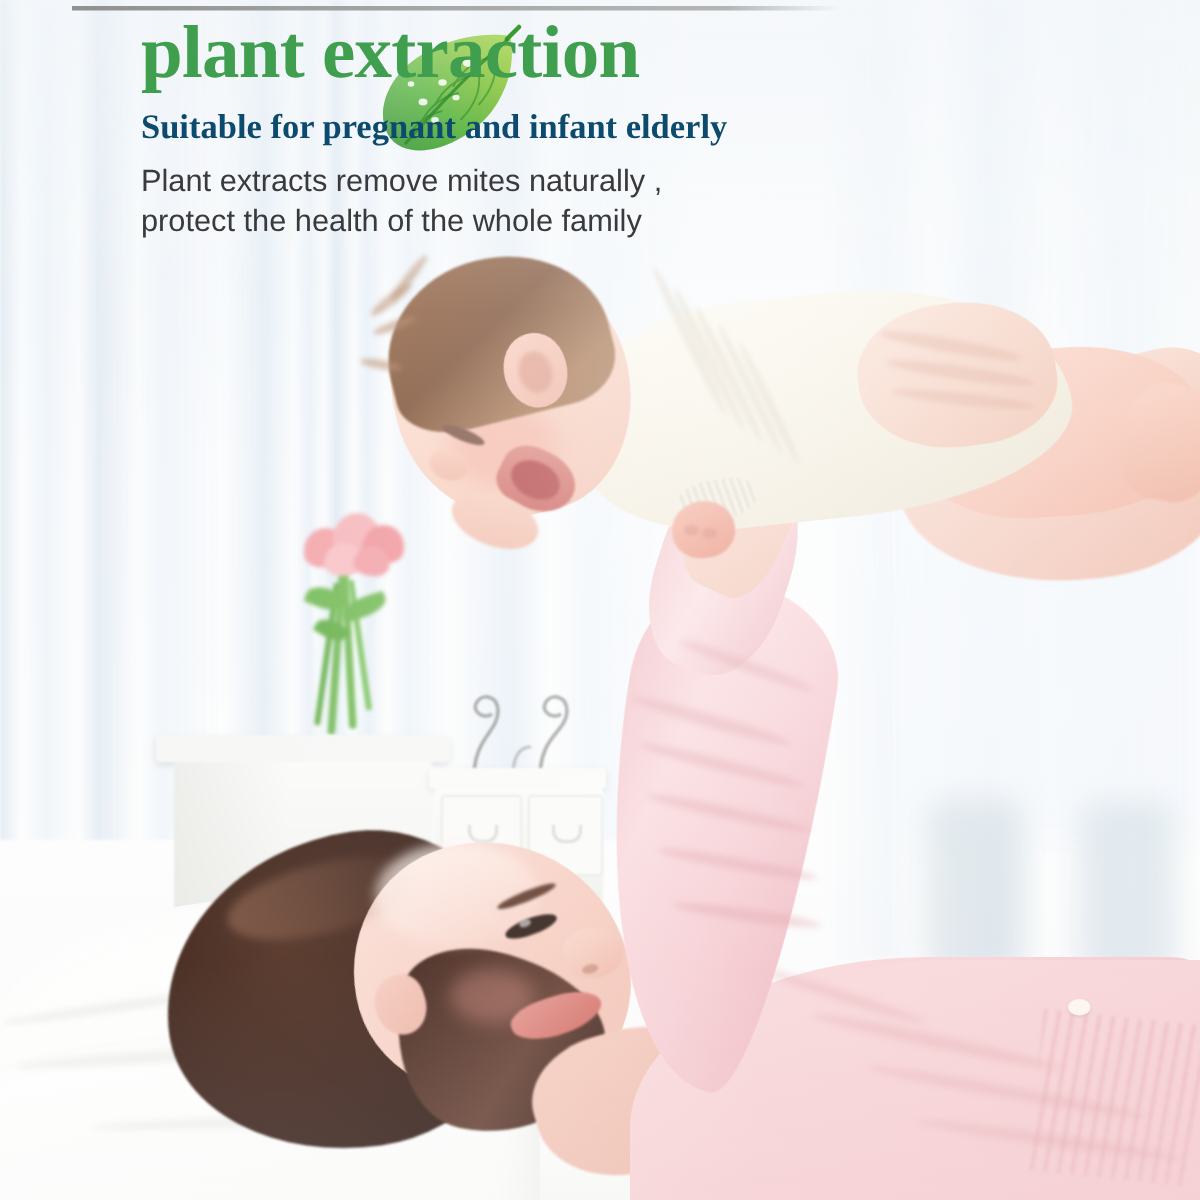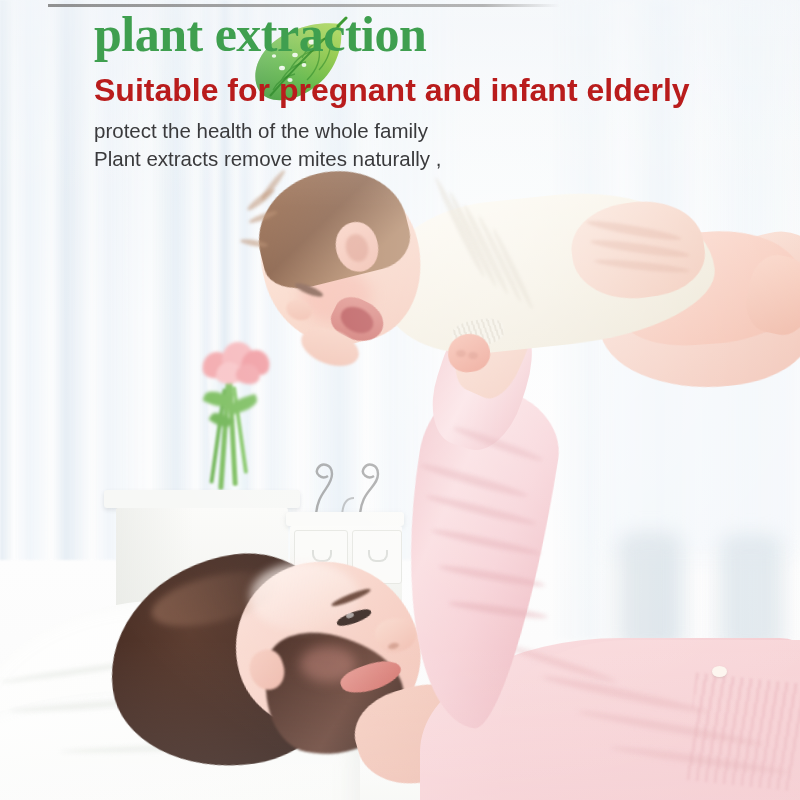--- a/index.html
+++ b/index.html
@@ -366,25 +366,25 @@
     font-weight:700;
     font-size:50px;
     line-height:1.05;
     letter-spacing:-0.5px;
     color:#3f9f4f;
     margin:0;
     padding-right:2px;
     white-space:nowrap;
   }
   .subhead{
-    font-family:Liberation Sans, sans-serif;
+    font-family:Liberation Serif, serif;
     font-weight:700;
-    font-size:32px;
+    font-size:23px;
     line-height:1.15;
-    color:#b91c1c;
+    color:#0c4a6e;
     margin:11px 0 0 0;
     padding-right:3px;
     white-space:nowrap;
   }
   .body-copy{
     font-family:"Liberation Sans",sans-serif;
     font-weight:400;
     font-size:20.5px;
     line-height:1.34;
     color:#3a3a3c;
@@ -575,18 +575,18 @@
         <ellipse cx="66" cy="25" rx="1.5" ry="1.1"></ellipse>
         <ellipse cx="36" cy="51" rx="1.3" ry="1"></ellipse>
       </g>
     </svg>
   </div>
 
   <div class="text-block">
     <h1 class="headline">plant extraction</h1>
     <h2 class="subhead">Suitable for pregnant and infant elderly</h2>
     <p class="body-copy">
+      <span class="ln">Plant extracts remove mites naturally ,</span>
       <span class="ln">protect the health of the whole family</span>
-      <span class="ln">Plant extracts remove mites naturally ,</span>
     </p>
   </div>
 
 </div>
 
 </body></html>

